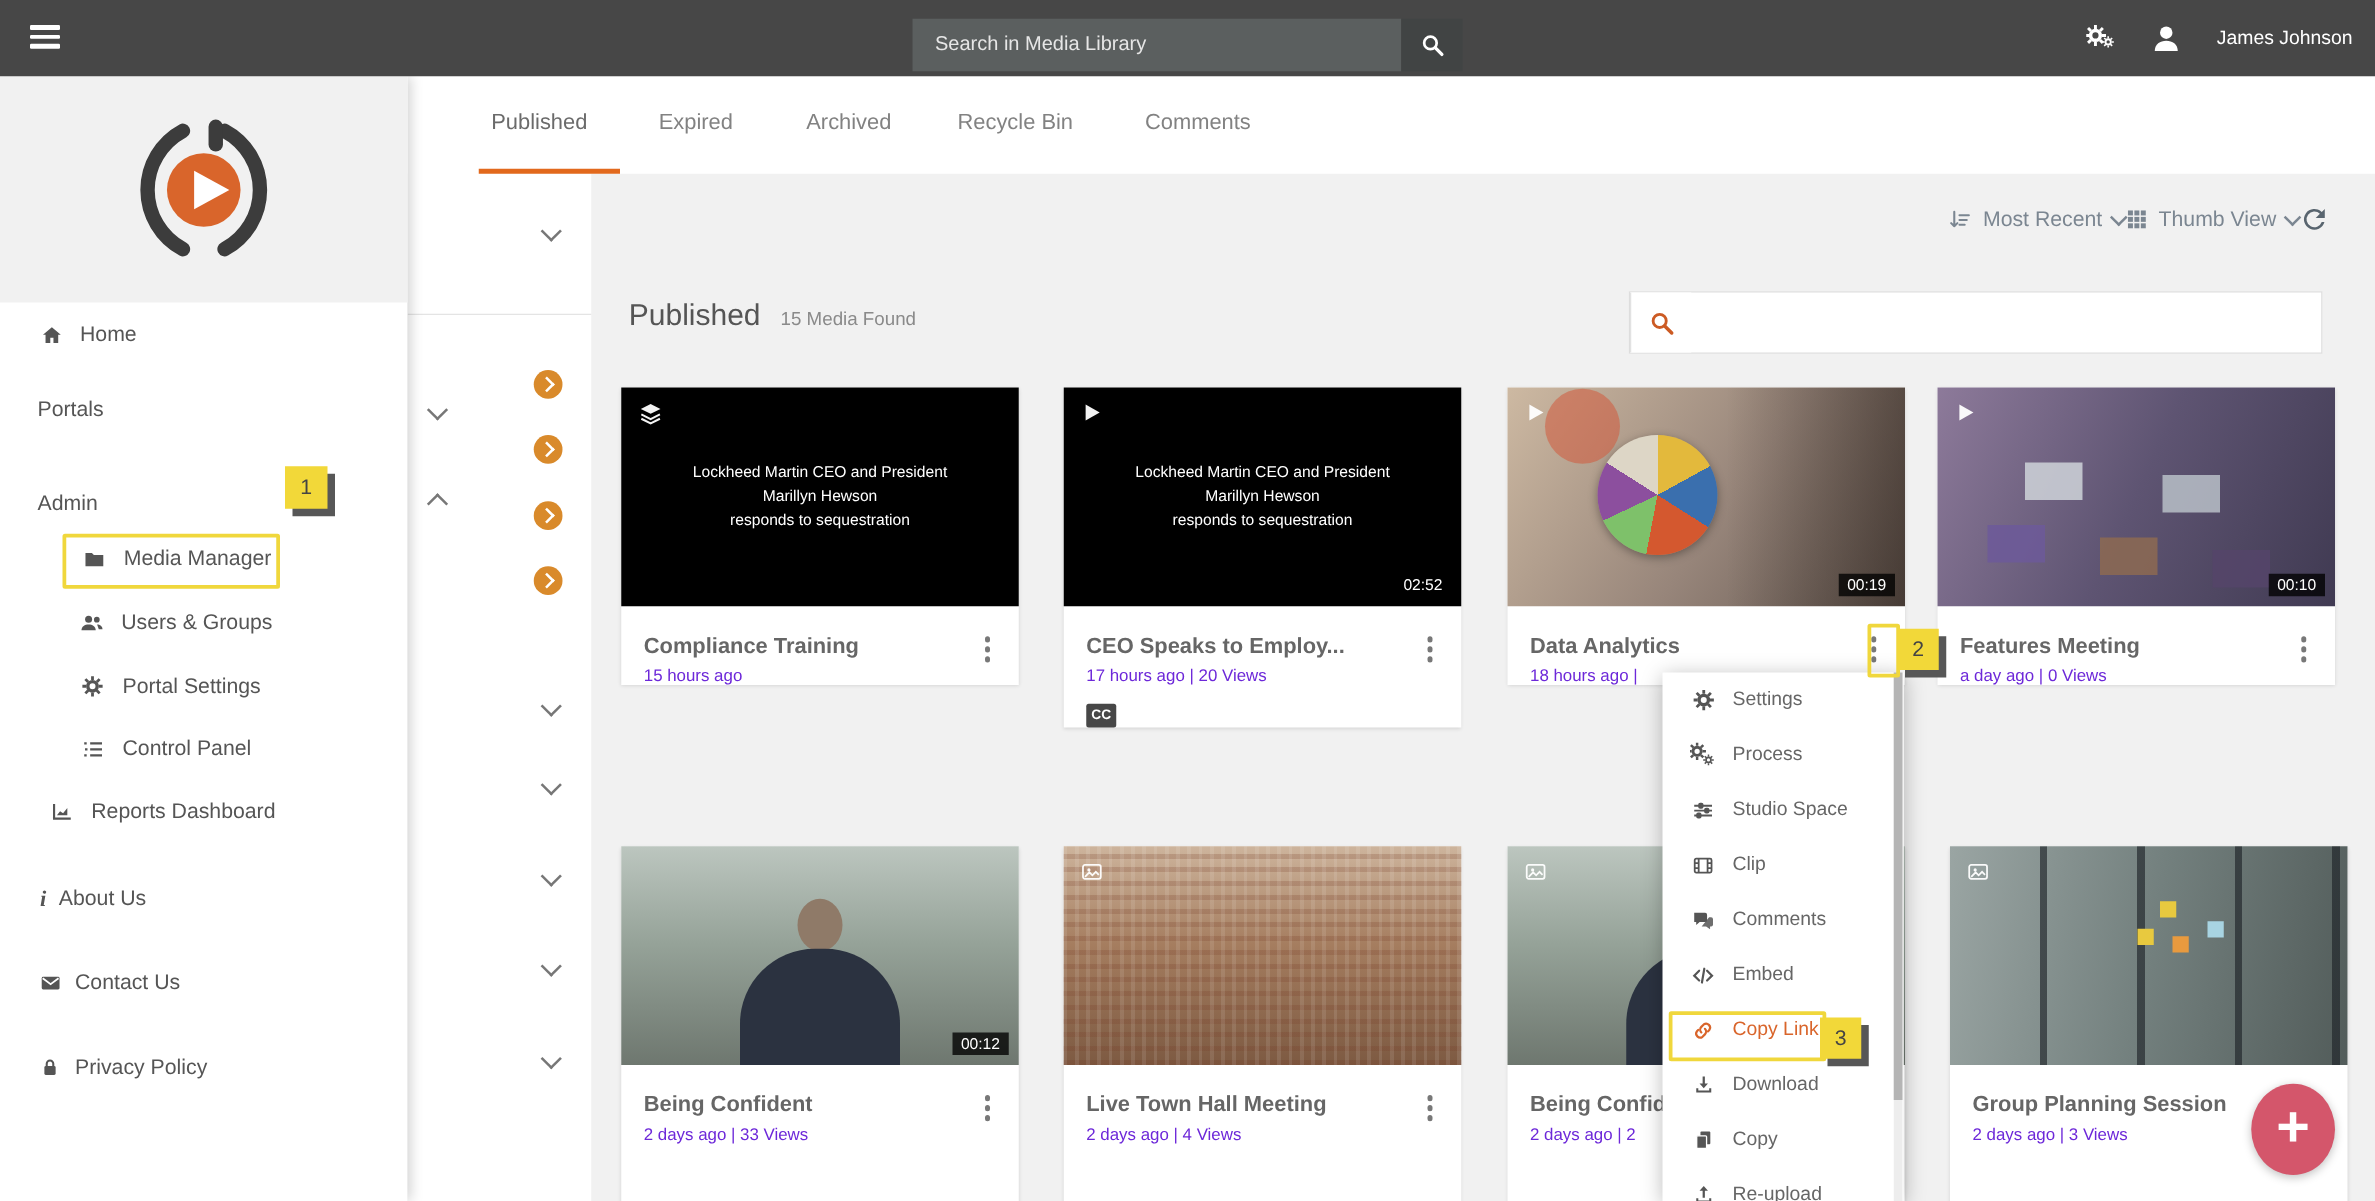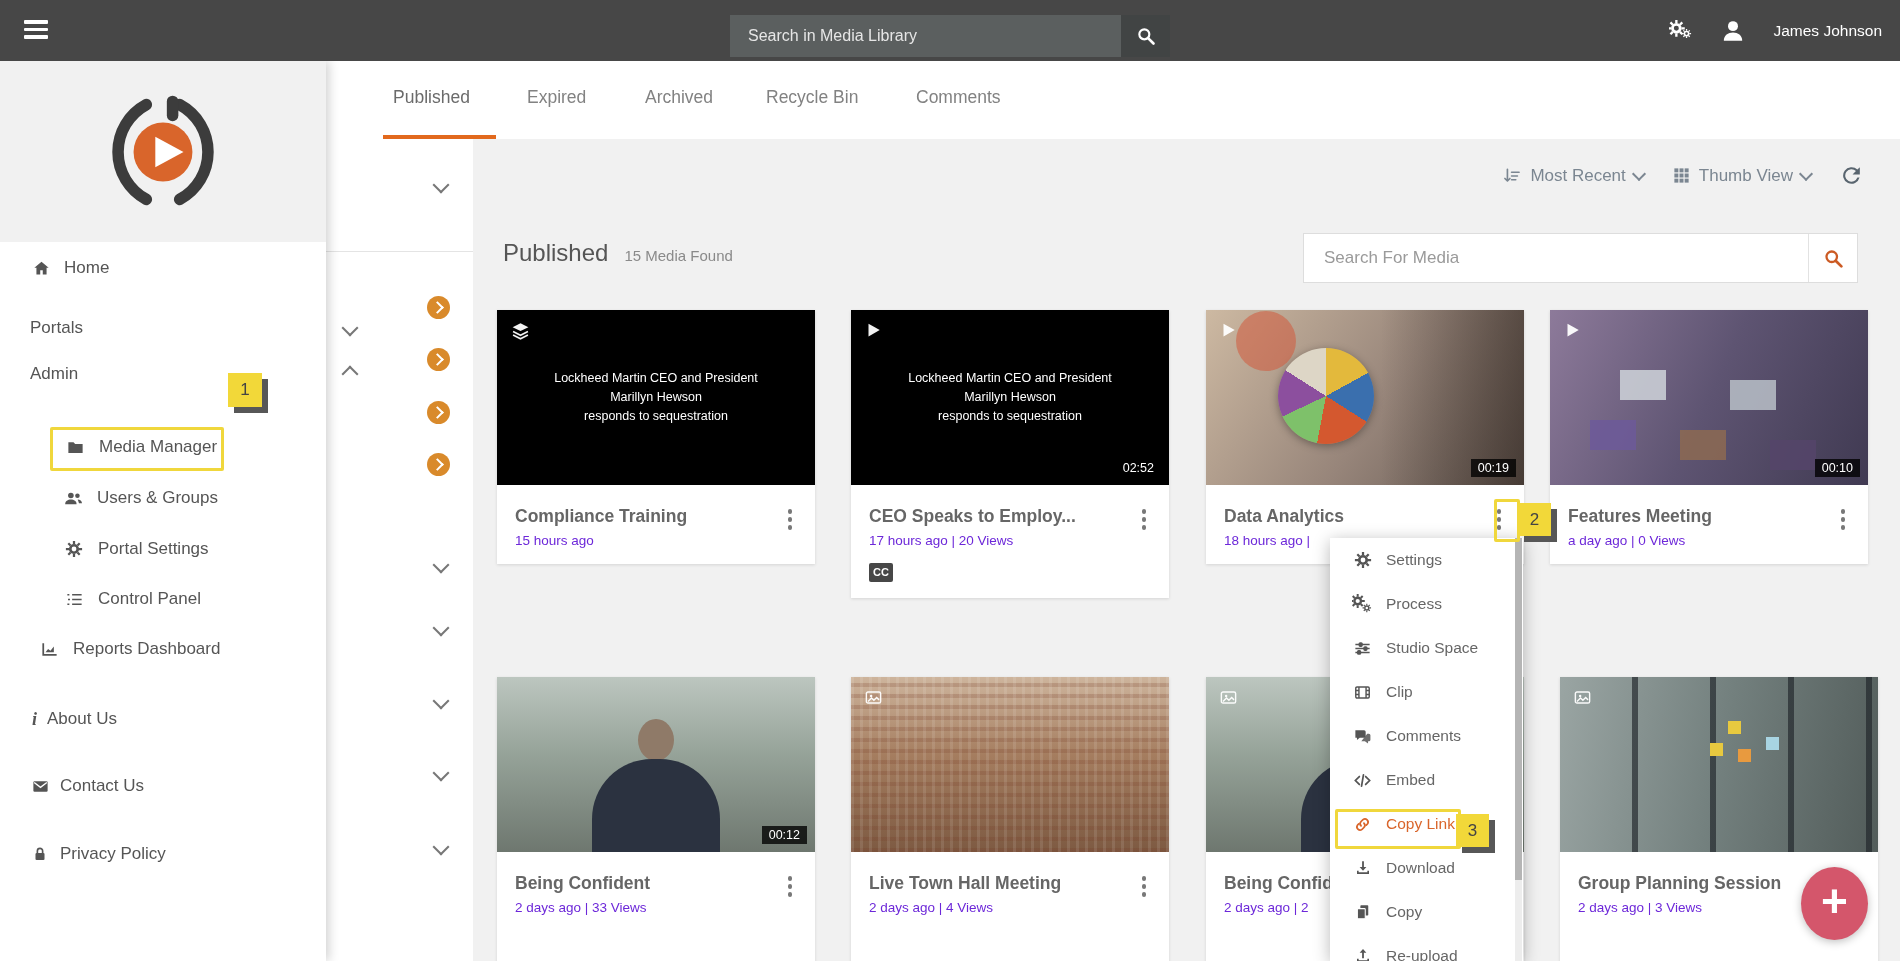--- a/index.html
+++ b/index.html
@@ -35,21 +35,21 @@
   .band .oicon{position:absolute;left:101px;width:23px;height:23px;border-radius:50%;
        background:#d98a2b;color:#fff;display:flex;align-items:center;justify-content:center;}
   .band .oicon b{width:7px;height:7px;border-right:2.4px solid #fff;border-top:2.4px solid #fff;
        transform:rotate(45deg);margin-right:2px;}
   
   .tabbar{position:absolute;left:0;top:61px;right:0;height:78px;background:#fff;z-index:20;}
   .tab{position:absolute;top:26px;font-size:17.5px;color:#828282;cursor:pointer;}
   .tab-underline{position:absolute;left:383px;bottom:0;width:113px;height:4px;background:#e2691d;}
   
   .content{position:absolute;left:473px;top:139px;right:0;bottom:0;background:#f1f1f1;}
-  .controls{position:absolute;top:24px;right:36px;display:flex;align-items:center;gap:28px;
+  .controls{position:absolute;top:24px;right:36px;display:flex;align-items:center;
        color:#7b8691;font-size:17px;}
   .ctrl{display:flex;align-items:center;gap:8px;cursor:pointer;}
   .ctrl .chev{width:8px;height:8px;border-color:#7b8691;margin-top:-4px;}
   .head-row{position:absolute;left:30px;top:100px;display:flex;align-items:baseline;gap:16px;}
   .head-row .h1{font-size:24px;color:#555;}
   .head-row .cnt{font-size:15px;color:#8a8a8a;}
   .media-search{position:absolute;left:830px;top:94px;width:553px;height:48px;background:#fff;
        border:1px solid #ddd;display:flex;}
   .media-search input{flex:1;border:0;outline:none;font-size:17px;color:#666;padding:0 20px;
        font-family:"Liberation Sans",sans-serif;}
@@ -80,21 +80,21 @@
        transform:translateX(-50%);border-radius:60px 60px 0 0;background:#2b3240;}
   .thumb-townhall{background:
        repeating-linear-gradient(90deg,rgba(255,255,255,.10) 0 3px,transparent 3px 9px),
        repeating-linear-gradient(0deg,rgba(120,60,40,.22) 0 4px,transparent 4px 11px),
        linear-gradient(#cdb49c,#a57d5f 45%,#7d5a42);}
   .thumb-group{background:linear-gradient(100deg,#9aa5a3,#73807e 50%,#525c5a);}
   .thumb-group::before{content:"";position:absolute;inset:0;
        background:repeating-linear-gradient(90deg,transparent 0 72px,rgba(30,35,40,.65) 72px 78px);}
   .thumb-group::after{content:"";position:absolute;left:150px;top:66px;width:13px;height:13px;background:#e8c93f;
        box-shadow:28px 6px 0 #e89a3f,56px -6px 0 #a8d4e2,18px -22px 0 #e8c93f;}
-  .info{padding:21px 18px 16px 18px;}
+  .info{padding:21px 18px 0 18px;}
   .trow{display:flex;align-items:flex-start;justify-content:space-between;}
   .title{font-size:17.5px;font-weight:bold;color:#666;white-space:nowrap;overflow:hidden;}
   .kebab{display:flex;flex-direction:column;gap:3.5px;padding:3px 5px;cursor:pointer;}
   .kebab i{width:4.5px;height:4.5px;border-radius:50%;background:#787878;}
   .meta{margin-top:0;font-size:13.5px;color:#6d28d9;}
   .ccbadge{margin-top:15px;width:24px;height:19px;background:#474747;color:#fff;font-size:11px;
        font-weight:bold;display:flex;align-items:center;justify-content:center;border-radius:2px;}
   
   .cmenu{position:absolute;left:1330px;top:538px;width:193px;height:423px;background:#fff;z-index:40;
        box-shadow:0 3px 16px rgba(0,0,0,.28);}
@@ -229,21 +229,20 @@
         </svg>
       </span>
     </div>
 
     <div class="head-row">
       <span class="h1">Published</span>
       <span class="cnt">15 Media Found</span>
     </div>
 
     <div class="media-search">
-      <input type="text" placeholder="Search For Media" style="">
       <button class="ms-btn">
         <svg width="21" height="21" viewBox="0 0 24 24">
             <use href="#magnifier24"></use>
           </svg>
       </button>
     </div>
 
     <div class="card" style="left:24px;top:171px">
       <div class="thumb thumb-slide">
         <span class="thumb-icon">
@@ -444,21 +443,21 @@
           </svg>
       </span>
       <span>Home</span>
     </div>
 
     <div class="nav-row" style="top:251px;padding-left:30px;justify-content:space-between;padding-right:36px">
       <span>Portals</span>
       <span class="chev"></span>
     </div>
 
-    <div class="nav-row" style="top:297px;padding-left:30px;justify-content:space-between;padding-right:36px">
+    <div class="nav-row" style="top:326px;padding-left:30px;justify-content:space-between;padding-right:36px">
       <span>Admin</span>
       <span class="chev up"></span>
     </div>
 
     <div class="ybox" style="left:50px;top:366px;width:168px;height:38px"></div>
     <div class="nav-row" style="top:370px;padding-left:64px;gap:13px">
       <span class="ic">
         <svg width="19" height="19" viewBox="0 0 24 24" fill="#555">
             <path d="M3 5.5h6.5l2 2H21V19H3z"></path>
           </svg>

